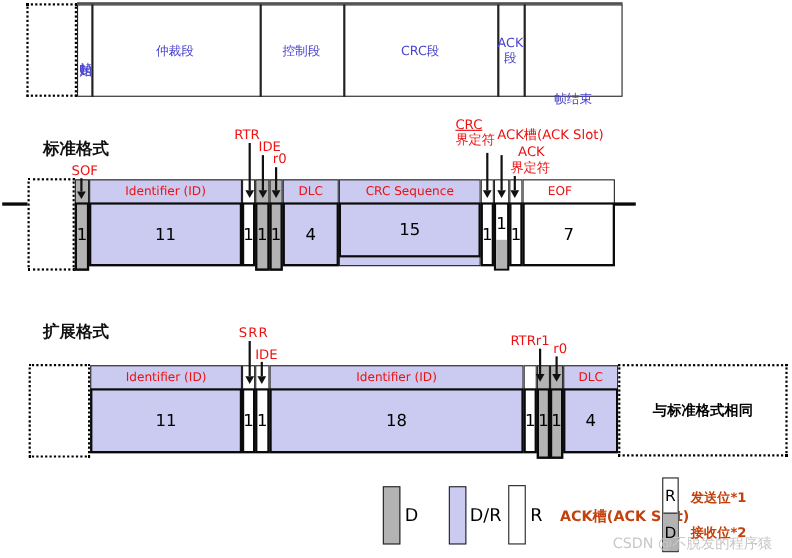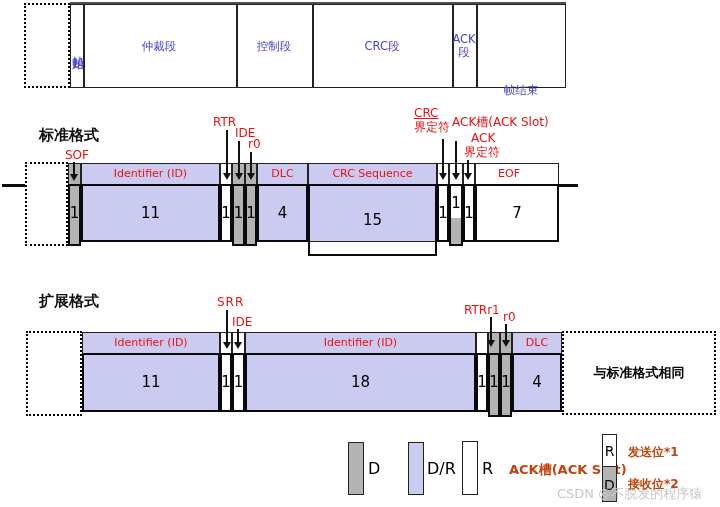--- a/index.html
+++ b/index.html
@@ -90,21 +90,21 @@
     </div>
   <div class="bit" style="left:232px;top:184px;width:13px;height:62px;padding-bottom:4px;">
       <span>1</span>
     </div>
   <div class="bit" style="left:245px;top:184px;width:12px;height:62px;padding-bottom:4px;">
       <span>1</span>
     </div>
   <div class="bit" style="left:257px;top:184px;width:51px;height:58px;">
       <span>4</span>
     </div>
-  <div class="bit" style="left:308px;top:184px;width:129px;height:72px;">
+  <div class="bit" style="left:308px;top:184px;width:129px;height:50px;">
       <span>15</span>
     </div>
   <div class="bit" style="left:437px;top:184px;width:12px;height:58px;">
       <span>1</span>
     </div>
   <div class="bit" style="left:449px;top:184px;width:14px;height:62px;align-items:flex-start;">
     <span style="margin-top:10px;">1</span>
     <span style="position:absolute;left:0;right:0;bottom:0;height:26px;background:#b3b3b3;"></span>
   </div>
   <div class="bit" style="left:463px;top:184px;width:12px;height:58px;">

